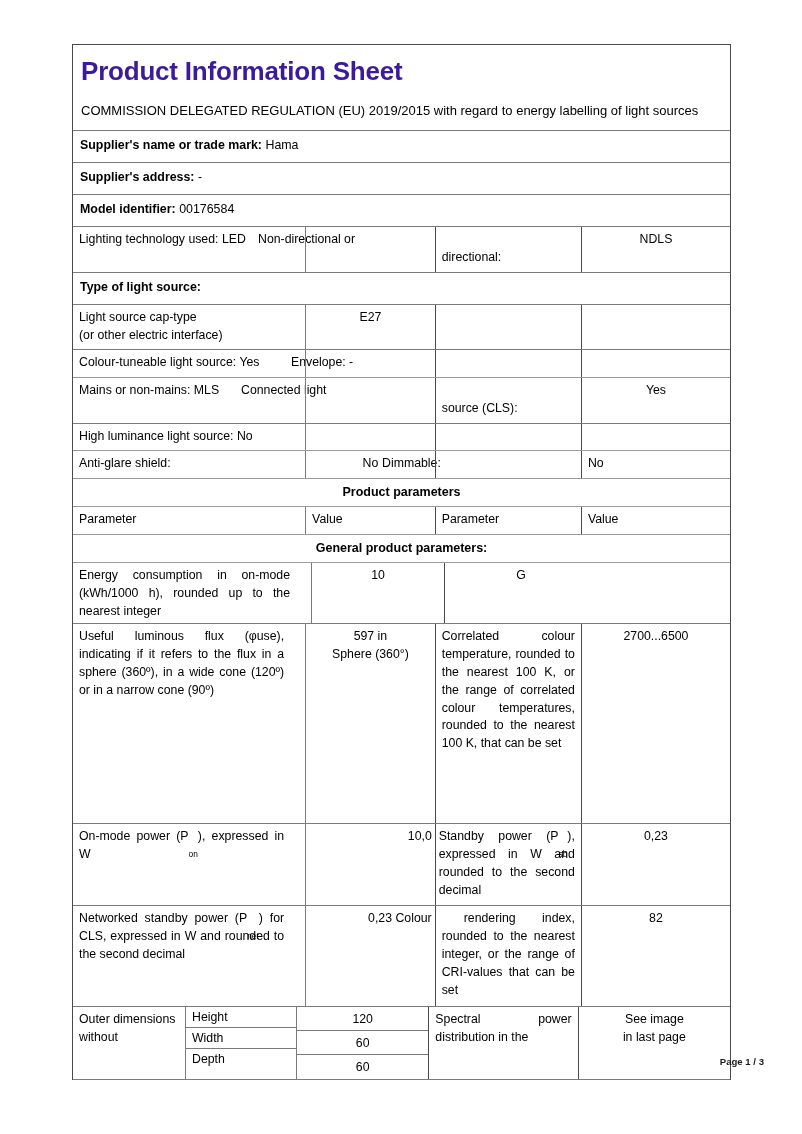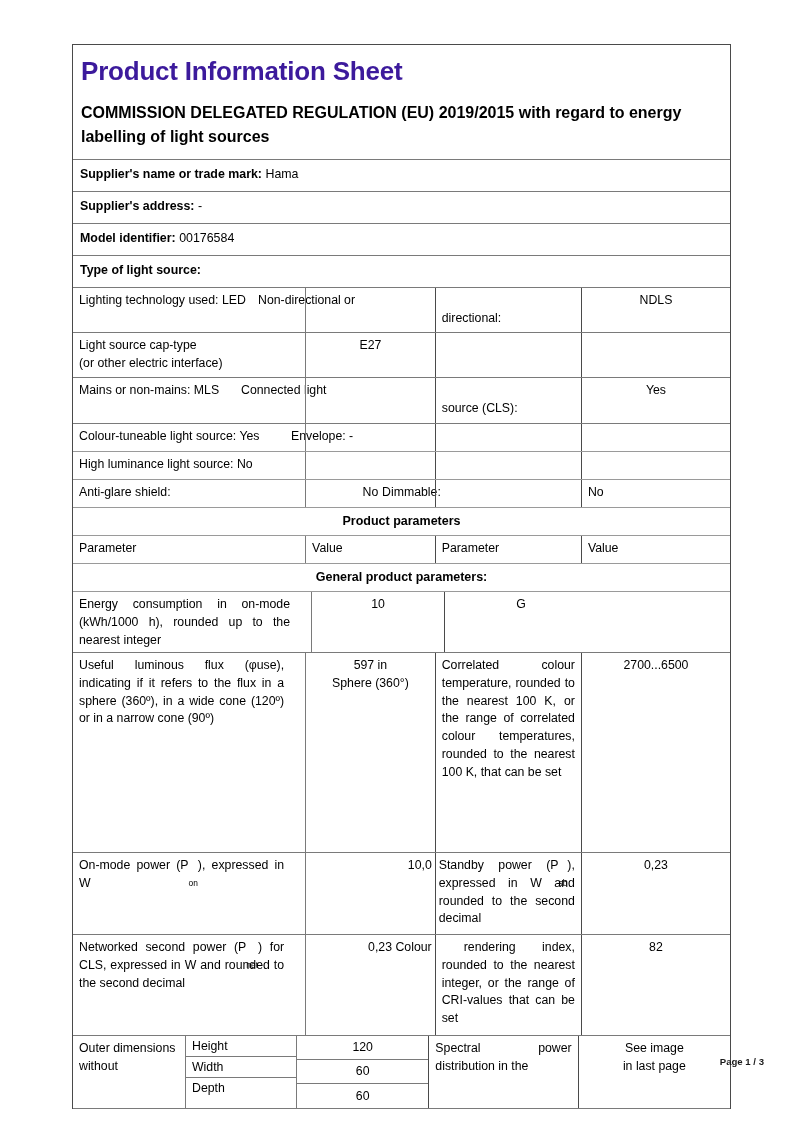--- a/index.html
+++ b/index.html
@@ -38,21 +38,21 @@
 
   
   .titlebox { padding:8px 8px 10px 8px; }
   h1 {
     margin:0 0 10px 0;
     font-size:26px;
     font-weight:bold;
     color:#3c1a9c;
     letter-spacing:-0.2px;
   }
-  .intro { font-size:16px; line-height:1.5;font-weight:bold; }
+  .intro { font-size:13px; line-height:1.5; }
 
   .labelrow { padding:6px 7px 7px 7px; font-size:12.4px; }
 
   
   .ovf { position:absolute; white-space:nowrap; top:4px; font-size:12.3px; }
 
   .secthead { text-align:center; font-weight:bold; font-size:12.5px; padding:4px 6px 5px; }
 
   
   .dimwrap { display:flex; width:223px; box-sizing:border-box; }
@@ -102,63 +102,63 @@
     </div>
 
     <div class="row">
       <div class="cell full labelrow">
         <span class="bold">Model identifier:</span>
         <span>00176584</span>
       </div>
     </div>
 
     <div class="row">
-      <div class="cell full labelrow">
-        <span class="bold">Type of light source:</span>
-      </div>
-    </div>
-
-    <div class="row">
       <div class="cell c1" style="height:44px;">
         <span>Lighting technology used: LED</span>
         <span class="ovf" style="left:185px;">Non-directional  or</span>
       </div>
       <div class="cell c2"></div>
       <div class="cell c3" style="padding-top:22px;">directional:</div>
       <div class="cell c4 ctr">NDLS</div>
     </div>
 
     <div class="row">
+      <div class="cell full labelrow">
+        <span class="bold">Type of light source:</span>
+      </div>
+    </div>
+
+    <div class="row">
       <div class="cell c1" style="height:44px;">
         <div>Light source cap-type</div>
         <div>(or other electric interface)</div>
       </div>
       <div class="cell c2 ctr">E27</div>
       <div class="cell c3"></div>
       <div class="cell c4"></div>
     </div>
 
+    <div class="row thin">
+      <div class="cell c1">
+        <span>Colour-tuneable light source: Yes</span>
+        <span class="ovf" style="left:218px;">Envelope: -</span>
+      </div>
+      <div class="cell c2"></div>
+      <div class="cell c3"></div>
+      <div class="cell c4"></div>
+    </div>
+
     <div class="row">
       <div class="cell c1" style="height:44px;">
         <span>Mains or non-mains: MLS</span>
         <span class="ovf" style="left:168px;">Connected  light</span>
       </div>
       <div class="cell c2"></div>
       <div class="cell c3" style="padding-top:22px;">source (CLS):</div>
       <div class="cell c4 ctr">Yes</div>
-    </div>
-
-    <div class="row thin">
-      <div class="cell c1">
-        <span>Colour-tuneable light source: Yes</span>
-        <span class="ovf" style="left:218px;">Envelope: -</span>
-      </div>
-      <div class="cell c2"></div>
-      <div class="cell c3"></div>
-      <div class="cell c4"></div>
     </div>
 
     <div class="row thin">
       <div class="cell c1">High luminance light source: No</div>
       <div class="cell c2"></div>
       <div class="cell c3"></div>
       <div class="cell c4"></div>
     </div>
 
     <div class="row thin">
@@ -203,21 +203,21 @@
     </div>
 
     <div class="row">
       <div class="cell c1 just" style="height:81px;"><span>On-mode  power        (P</span><sub>on</sub><span>), expressed in W</span></div>
       <div class="cell c2" style="text-align:right; padding-right:3px;">10,0</div>
       <div class="cell c3 just" style="padding-left:3px;"><span>Standby power (P</span><sub>sb</sub><span>), expressed in W and rounded to the second decimal</span></div>
       <div class="cell c4 ctr">0,23</div>
     </div>
 
     <div class="row">
-      <div class="cell c1 just" style="height:100px;"><span>Networked second power (P</span><sub>net</sub><span>) for CLS, expressed in W and rounded to the second decimal</span></div>
+      <div class="cell c1 just" style="height:100px;"><span>Networked standby power (P</span><sub>net</sub><span>) for CLS, expressed in W and rounded to the second decimal</span></div>
       <div class="cell c2" style="text-align:right; padding-right:3px;">
         <span>0,23</span>
         <span>Colour</span>
       </div>
       <div class="cell c3 just"><span style="margin-left:22px;margin-top:14px;">rendering</span>
         <span>index, rounded to the nearest integer, or the range of CRI-values that can be set</span></div>
       <div class="cell c4 ctr">82</div>
     </div>
 
     <div class="row">

